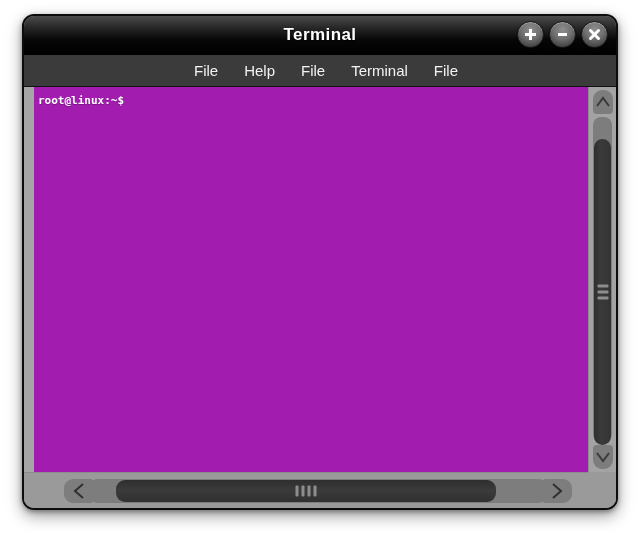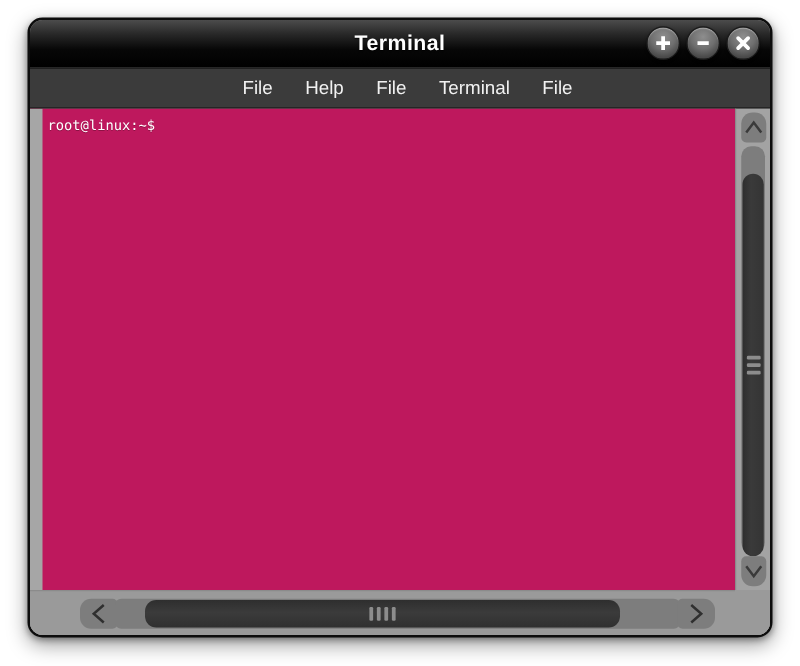--- a/index.html
+++ b/index.html
@@ -109,22 +109,23 @@
     position: relative;
     height: calc(100% - 71px);
     background: #9a9a9a;
   }
   .term-area {
     position: absolute;
     left: 0;
     top: 0;
     right: 28px;
     bottom: 36px;
-    background: #be185d;
+    background: #a21caf;
     overflow: hidden;
+    font-weight: bold;
   }
   .term-leftrail {
     position: absolute;
     left: 0; top: 0; bottom: 0;
     width: 10px;
     background: #a6a6a6;
   }
   .term-text {
     position: absolute;
     left: 14px;

